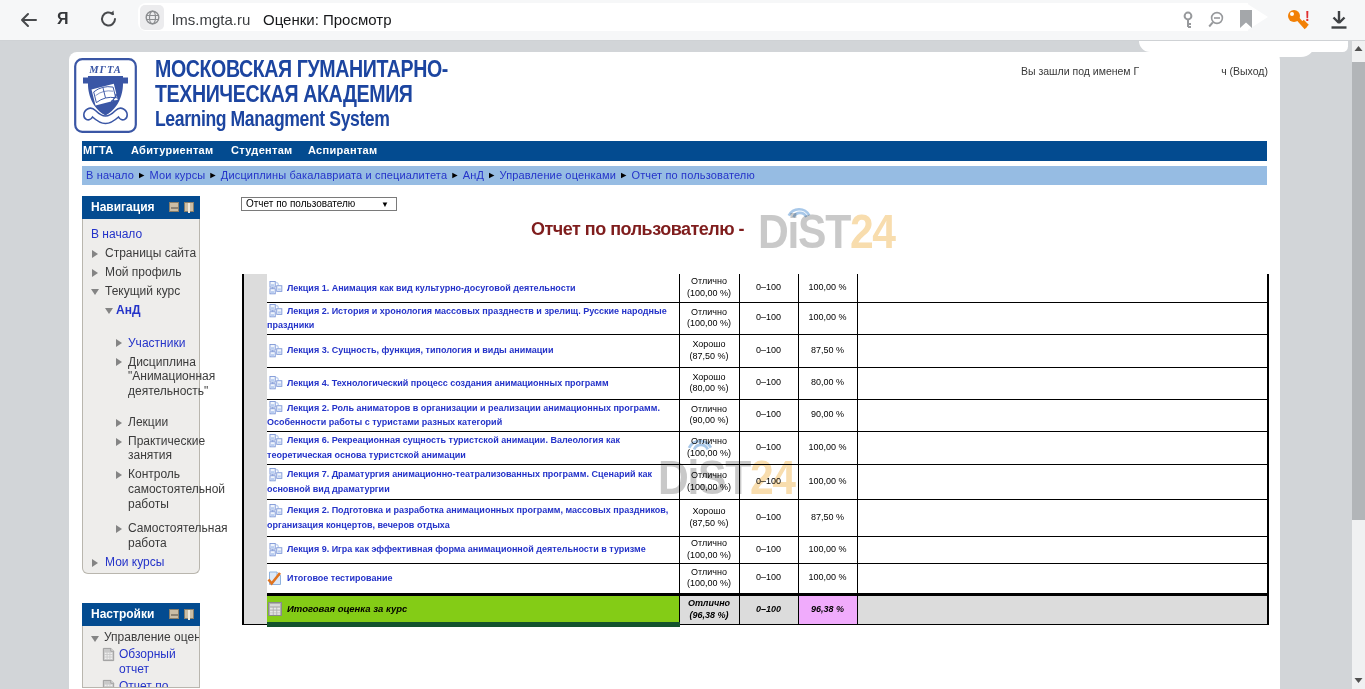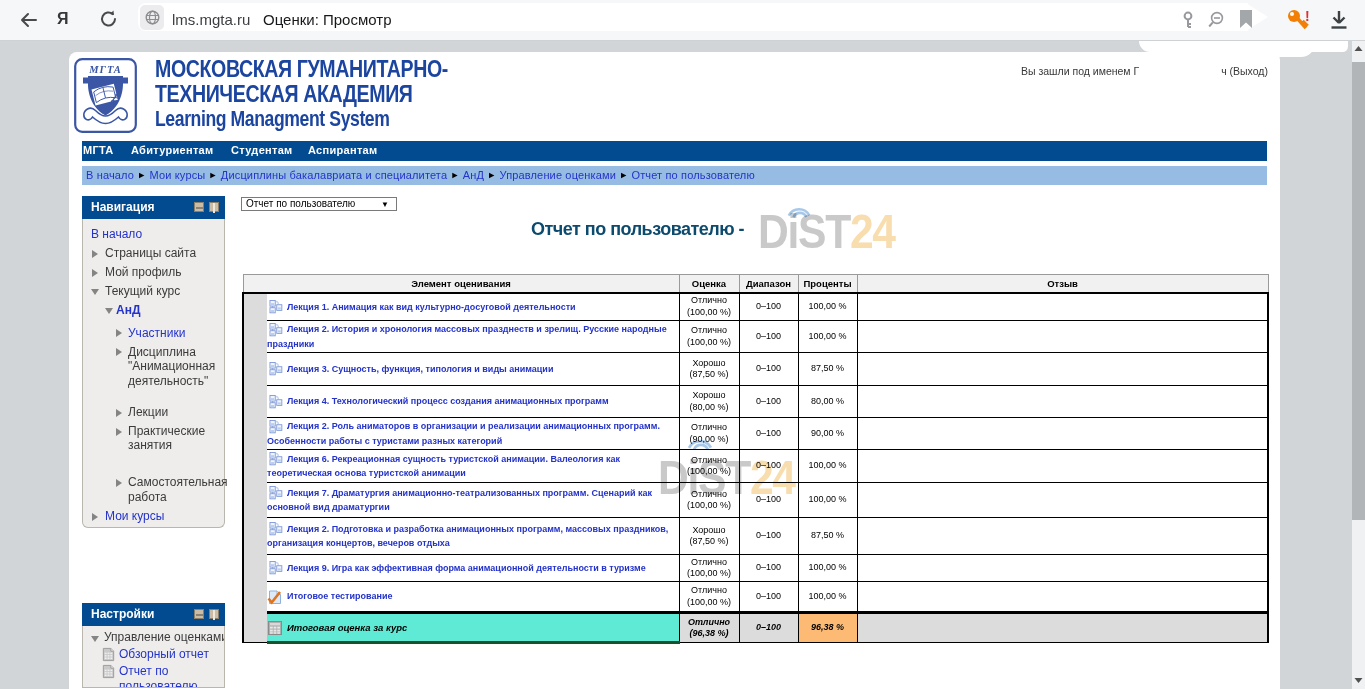--- a/index.html
+++ b/index.html
@@ -20,38 +20,38 @@
 #hdrtitle .l3 { font-size:22px; line-height:25px; letter-spacing:-0.5px; }
 #whoami { position:absolute; left:952px; top:13px; width:247px; font-size:10.5px; color:#383838; }
 
 #navbar { position:absolute; left:13px; top:89px; width:1185px; height:20px; background:#034b90; color:#fff; font-size:11px; font-weight:bold; letter-spacing:0.3px; }
 #navbar span { position:absolute; top:3px; }
 
 #bcrumb { position:absolute; left:13px; top:114px; width:1185px; height:19px; background:#96bce3; font-size:11px; letter-spacing:0.15px; padding:3px 0 0 4px; color:#000; }
 a.lnk { color:#2433c9; text-decoration:none; }
 .sep { font-size:9px; position:relative; top:-1px; }
 
-.block { position:absolute; left:13px; width:143px; }
+.block { position:absolute; left:13px; width:118px; }
 .bhead { height:23px; background:#034b90; color:#fff; font-size:12px; font-weight:bold; padding:4px 6px 0 9px; }
 .bhead .ic { float:right; width:10px; height:10px; margin-left:5px; margin-top:2px; background:#cbbda5; border:1px solid #8a7f6a; position:relative; }
 .bhead .ic.minus::after { content:""; position:absolute; left:1px; top:4px; width:7px; height:2px; background:#8d8374; }
 .bhead .ic.dock::after { content:""; position:absolute; left:2.5px; top:0px; width:2px; height:10px; background:#efe9dc; }
 .bbody { background:#eeedeb; border:1px solid #b9b6ae; border-top:none; border-radius:0 0 6px 6px; font-size:12px; padding:6px 2px 1px 2px; color:#3b3b3b; }
 .bbody ul { list-style:none; }
 .titem { position:relative; line-height:14.6px; padding:2.2px 0 2.2px 0; }
 .tri { position:absolute; width:0; height:0; }
 .tri.r { border-left:6px solid #848484; border-top:4px solid transparent; border-bottom:4px solid transparent; }
 .tri.d { border-top:6px solid #848484; border-left:4px solid transparent; border-right:4px solid transparent; }
 .sq { position:absolute; width:5px; height:5px; background:#b0aeab; }
 .gric { position:absolute; left:16px; top:1px; width:15px; height:15px; }
 .nastr .titem { line-height:15px; padding-top:1px; padding-bottom:1px; }
 
 #selbox { position:absolute; left:172px; top:145px; width:156px; height:14px; border:1px solid #7a7a7a; background:#fff; font-size:10px; padding-left:4px; color:#000; }
 #selbox .arr { position:absolute; right:7px; top:2px; font-size:8px; }
-#h2 { position:absolute; left:462px; top:167px; font-size:18px; letter-spacing:-0.5px; font-weight:bold; color:#0c4a6e; }
+#h2 { position:absolute; left:462px; top:167px; font-size:18px; letter-spacing:-0.5px; font-weight:bold; color:#7f1d1d; }
 .wm { position:absolute; font-weight:bold; font-size:49px; line-height:49px; letter-spacing:-1.5px; transform:scaleX(0.87); transform-origin:0 0; mix-blend-mode:multiply; z-index:3; }
 .wm .g { color:#c9c9c9; } .wm .o { color:#f8ddae; }
 .arcs { position:absolute; mix-blend-mode:multiply; z-index:3; }
 
 #gtable { position:absolute; left:173px; top:222px; width:1025px; border-collapse:collapse; table-layout:fixed; font-size:9px; }
 #gtable td, #gtable th { padding:0; vertical-align:middle; overflow:hidden; }
 tr.hrow th { background:#f1f1f1; border:1px solid #9a9a9a; border-bottom:2px solid #000; font-size:9.5px; font-weight:bold; height:15px; }
 tr.hrow th + th { border-left:1px solid #3a3a3a; }
 td.ind { background:#dcdcdc; border-left:2px solid #000; }
 td.cat { background:#f1dfd0; border-bottom:1px solid #000; font-weight:bold; font-size:9.5px; }
@@ -152,25 +152,26 @@
     <div class="bhead">Навигация<span class="ic dock"></span><span class="ic minus" style="margin-left:0"></span></div>
     <div class="bbody">
       <ul>
         <li class="titem" style="padding-left:6px"><a class="lnk" href="#">В начало</a></li>
         <li class="titem" style="padding-left:20px"><span class="tri r" style="left:7px;top:6px"></span>Страницы сайта</li>
         <li class="titem" style="padding-left:20px"><span class="tri r" style="left:7px;top:6px"></span>Мой профиль</li>
         <li class="titem" style="padding-left:20px"><span class="tri d" style="left:6px;top:7px"></span>Текущий курс
           <ul>
                 <li class="titem" style="padding-left:11px;margin-top:2px"><span class="tri d" style="left:0px;top:7px"></span><a class="lnk" href="#" style="font-weight:bold">АнД</a>
             <ul>
-              <li class="titem" style="padding-left:12px;margin-top:6px"><span class="tri r" style="left:0;top:6px"></span><a class="lnk" href="#">Участники</a></li>
+              <li class="titem" style="padding-left:12px;margin-top:16px"><span class="tri r" style="left:0;top:6px"></span><a class="lnk" href="#">Участники</a></li>
               <li class="titem" style="padding-left:12px"><span class="tri r" style="left:0;top:6px"></span>Дисциплина "Анимационная деятельность"</li>
               <li class="titem" style="padding-left:12px;margin-top:12px"><span class="tri r" style="left:0;top:6px"></span>Лекции</li>
               <li class="titem" style="padding-left:12px"><span class="tri r" style="left:0;top:6px"></span>Практические занятия</li>
-              <li class="titem" style="padding-left:12px;margin-top:18px"><span class="tri r" style="left:0;top:6px"></span>Самостоятельная работа</li>
+              <li class="titem" style="padding-left:12px"><span class="tri r" style="left:0;top:6px"></span>Контроль самостоятельной работы</li>
+              <li class="titem" style="padding-left:12px;margin-top:6px"><span class="tri r" style="left:0;top:6px"></span>Самостоятельная работа</li>
             </ul>
           </li>
               </ul>
         </li>
         <li class="titem" style="padding-left:20px;margin-top:-4px"><span class="tri r" style="left:7px;top:6px"></span><a class="lnk" href="#">Мои курсы</a></li>
       </ul>
     </div>
   </div>
 
   <div class="block" style="top:551px">
@@ -232,27 +233,20 @@
   <table id="gtable">
    <colgroup>
           <col style="width:24px">
           <col style="width:412px">
           <col style="width:60px">
           <col style="width:59px">
           <col style="width:59px">
           <col style="width:411px">
         </colgroup>
    <tbody>
-          <tr class="hrow" style="height:18px">
-            <th colspan="2">Элемент оценивания</th>
-            <th>Оценка</th>
-            <th>Диапазон</th>
-            <th>Проценты</th>
-            <th>Отзыв</th>
-          </tr>
    <tr style="height:28px">
             <td class="ind"></td>
             <td class="itm"><svg class="icon16" viewBox="0 0 16 16">
                 <g transform="translate(1.2 0.8) scale(0.88)">
                   <path d="M8.7 1.8 q2.8 0.3 2.9 3.2" stroke="#c3d4f2" stroke-width="1.5" fill="none"></path>
                   <g stroke="#7b95d6" stroke-width="1">
                     <rect x="2" y="0.8" width="6" height="6.4" fill="#f0f5fc"></rect>
                     <rect x="2" y="9" width="6" height="5.8" fill="#f0f5fc"></rect>
                     <rect x="9.7" y="5.6" width="5.8" height="6.4" fill="#f0f5fc"></rect>
                   </g>
@@ -460,36 +454,36 @@
                 <path d="M10 2 v3.5 h3.5" fill="#fff" stroke="#8fb2dd" stroke-width="1"></path>
                 <path d="M1.5 9.5 l3.2 4 L13 3" stroke="#e0731e" stroke-width="2.6" fill="none"></path>
               </svg><a class="ilink" href="#">Итоговое тестирование</a></td>
             <td class="grd" style="border-bottom:3px solid #000">Отлично<br>(100,00 %)</td>
             <td class="grd" style="border-bottom:3px solid #000">0–100</td>
             <td class="grd" style="border-bottom:3px solid #000">100,00 %</td>
             <td class="grd last" style="border-bottom:3px solid #000"></td>
           </tr>
    <tr style="height:30px;font-style:italic;font-weight:bold">
             <td class="ind" style="border-bottom:1px solid #000"></td>
-            <td class="cat" style="background:#5eead4;border-bottom:3px solid #14532d"><svg class="icon16" viewBox="0 0 16 16">
+            <td class="cat" style="background:#84cc16;border-bottom:5px solid #14532d"><svg class="icon16" viewBox="0 0 16 16">
                 <rect x="1.5" y="1.5" width="13" height="13" fill="#aeaeae" stroke="#8a8a8a"></rect>
                 <rect x="3" y="3" width="10" height="2.4" fill="#d8d8d8"></rect>
                 <g fill="#e8e8e8">
                   <rect x="3" y="6.6" width="2.8" height="2"></rect>
                   <rect x="6.6" y="6.6" width="2.8" height="2"></rect>
                   <rect x="10.2" y="6.6" width="2.8" height="2"></rect>
                   <rect x="3" y="9.6" width="2.8" height="2"></rect>
                   <rect x="6.6" y="9.6" width="2.8" height="2"></rect>
                   <rect x="10.2" y="9.6" width="2.8" height="2"></rect>
                   <rect x="3" y="12.2" width="2.8" height="1.6"></rect>
                   <rect x="6.6" y="12.2" width="2.8" height="1.6"></rect>
                   <rect x="10.2" y="12.2" width="2.8" height="1.6"></rect>
                 </g>
               </svg>Итоговая оценка за курс</td>
             <td class="grd" style="background:#dcdcdc">Отлично<br>(96,38 %)</td>
             <td class="grd" style="background:#dcdcdc">0–100</td>
-            <td class="grd" style="background:#fdba74">96,38 %</td>
+            <td class="grd" style="background:#f0abfc">96,38 %</td>
             <td class="grd last" style="background:#dcdcdc"></td>
           </tr>
   </tbody>
       </table>
  </div>
 </div>
 
 </body></html>

